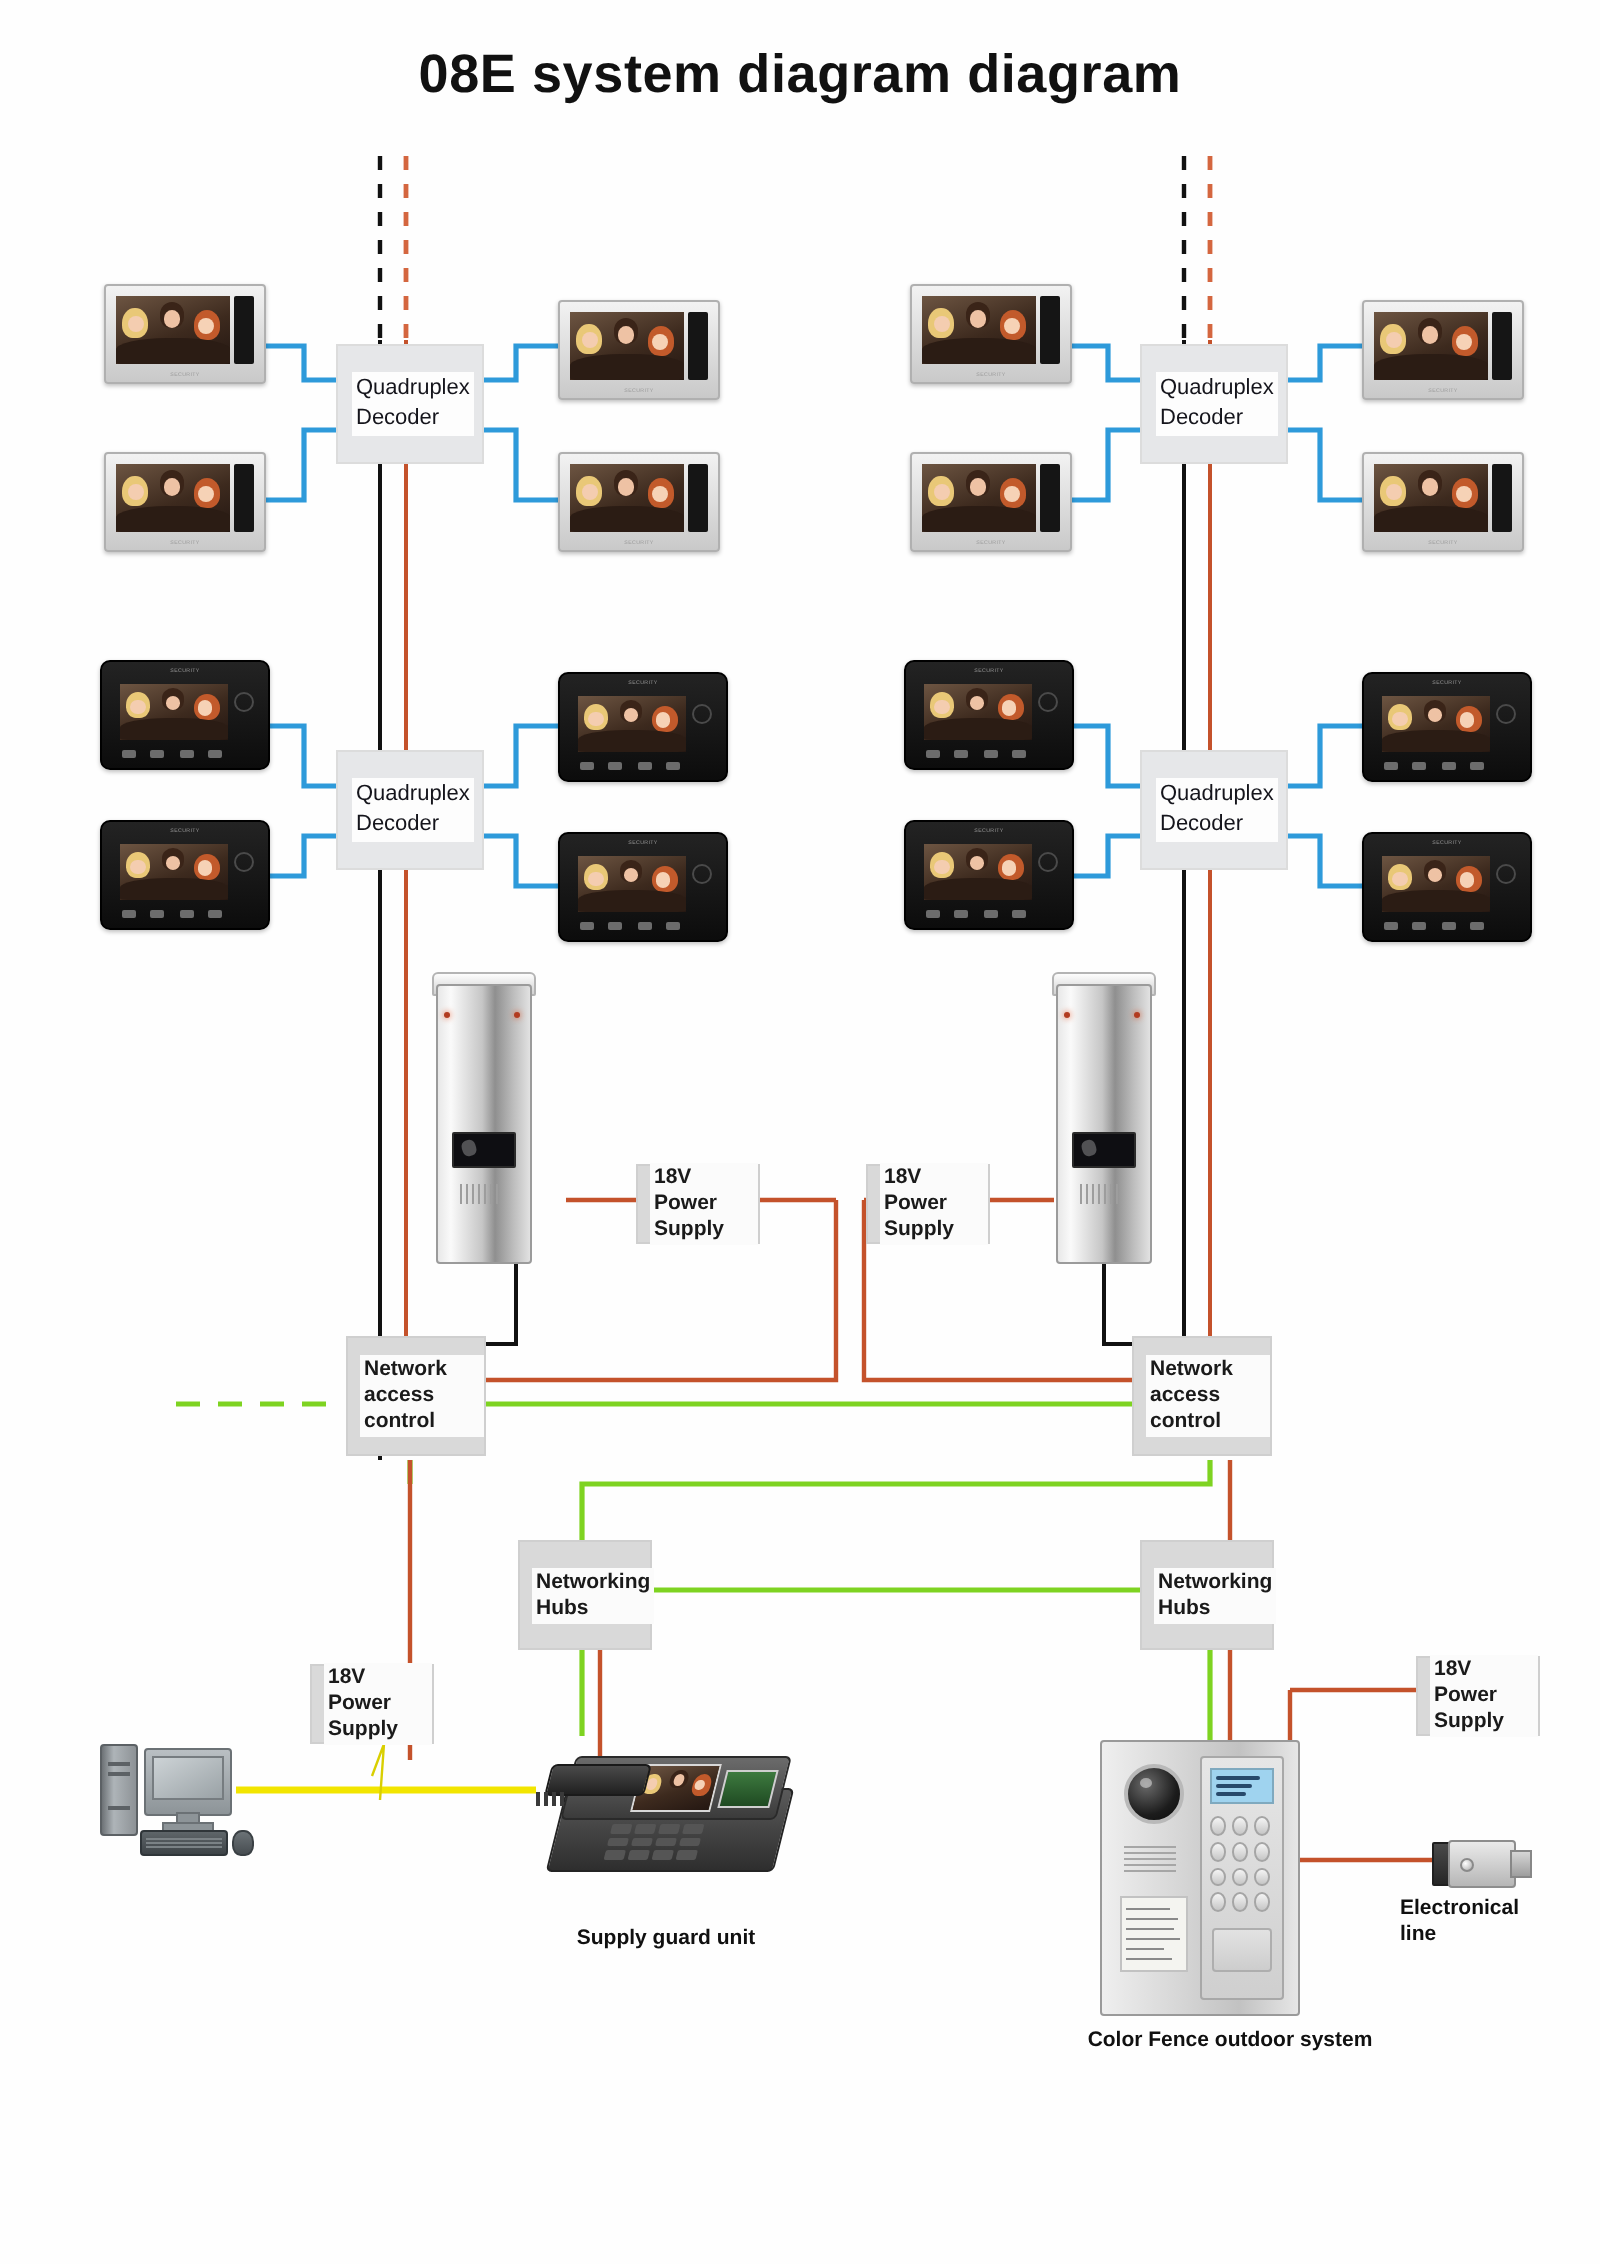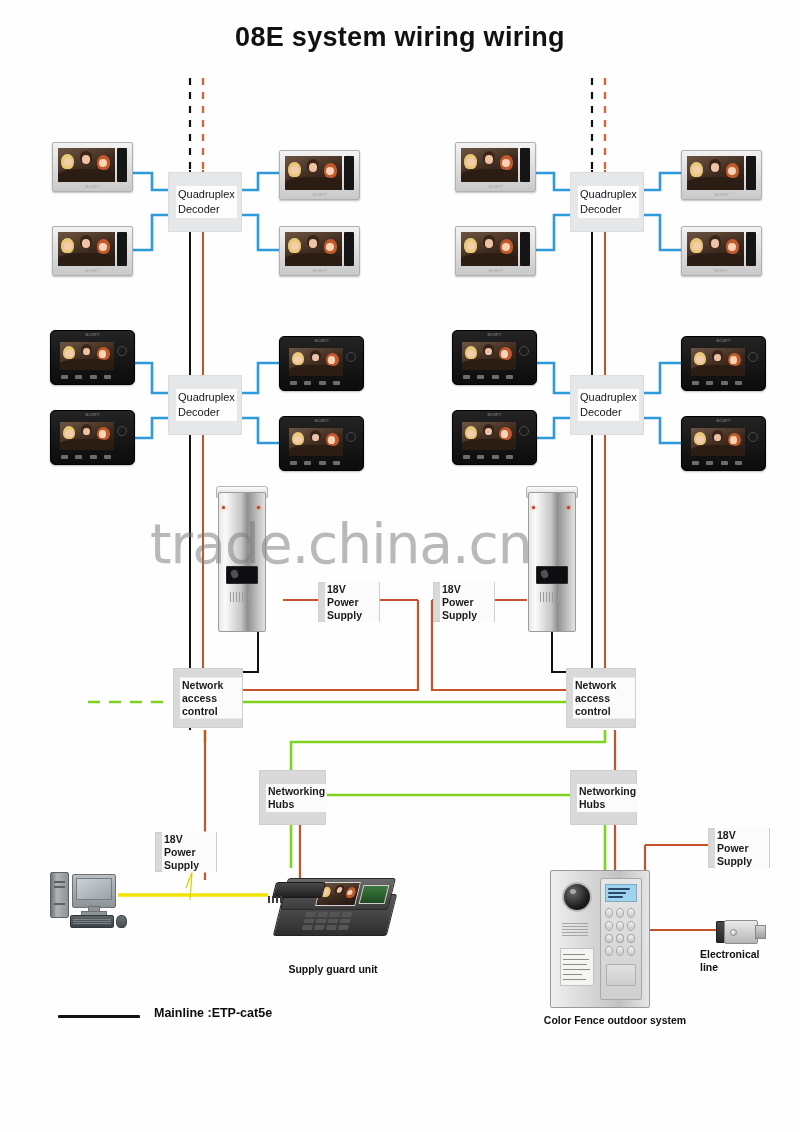--- a/index.html
+++ b/index.html
@@ -145,21 +145,21 @@
   .lg-row{position:relative;height:24px;}
   .lg-line{position:absolute;left:0;top:11px;width:82px;height:3px;border-radius:1px;}
   .lg-label{position:absolute;left:96px;top:2px;font-size:12.5px;font-weight:bold;
             white-space:nowrap;}
 </style>
 </head>
 <body>
 
 <div id="stage">
 
-  <div id="title">08E system wiring wiring</div>
+  <div id="title">08E system diagram diagram</div>
 
   <svg id="wires" viewBox="0 0 800 1132" xmlns="http://www.w3.org/2000/svg">
     <g fill="none" stroke-linecap="butt">
 
       <path d="M190,78 L190,170" stroke="#111" stroke-width="2.2" stroke-dasharray="7 7"></path>
       <path d="M203,78 L203,170" stroke="#d4663f" stroke-width="2.4" stroke-dasharray="7 7"></path>
       <path d="M592,78 L592,170" stroke="#111" stroke-width="2.2" stroke-dasharray="7 7"></path>
       <path d="M605,78 L605,170" stroke="#d4663f" stroke-width="2.4" stroke-dasharray="7 7"></path>
 
       <path d="M190,170 L190,700" stroke="#111" stroke-width="2"></path>
@@ -673,22 +673,17 @@
 
   <div id="elock" style="position:absolute;left:716px;top:918px;width:48px;height:26px;">
     <div class="cap2" style="left:0;top:3px;width:9px;height:20px;"></div>
     <div class="bdy" style="left:8px;top:2px;width:32px;height:22px;"></div>
     <div class="bolt" style="left:39px;top:7px;width:9px;height:12px;"></div>
     <div class="scr3" style="left:14px;top:11px;"></div>
   </div>
   <div class="cap-txt" style="left:700px;top:948px;width:90px;text-align:left;">Electronical
 line</div>
 
-  <div id="wm">trade.china.cn</div>
 
   <div id="legend">
-    <div class="lg-row">
-      <div class="lg-line" style="background:#111111;"></div>
-      <div class="lg-label" style="color:#0d0d0d;">Mainline :ETP-cat5e</div>
-    </div>
   </div>
 
 </div>
 
 </body></html>

